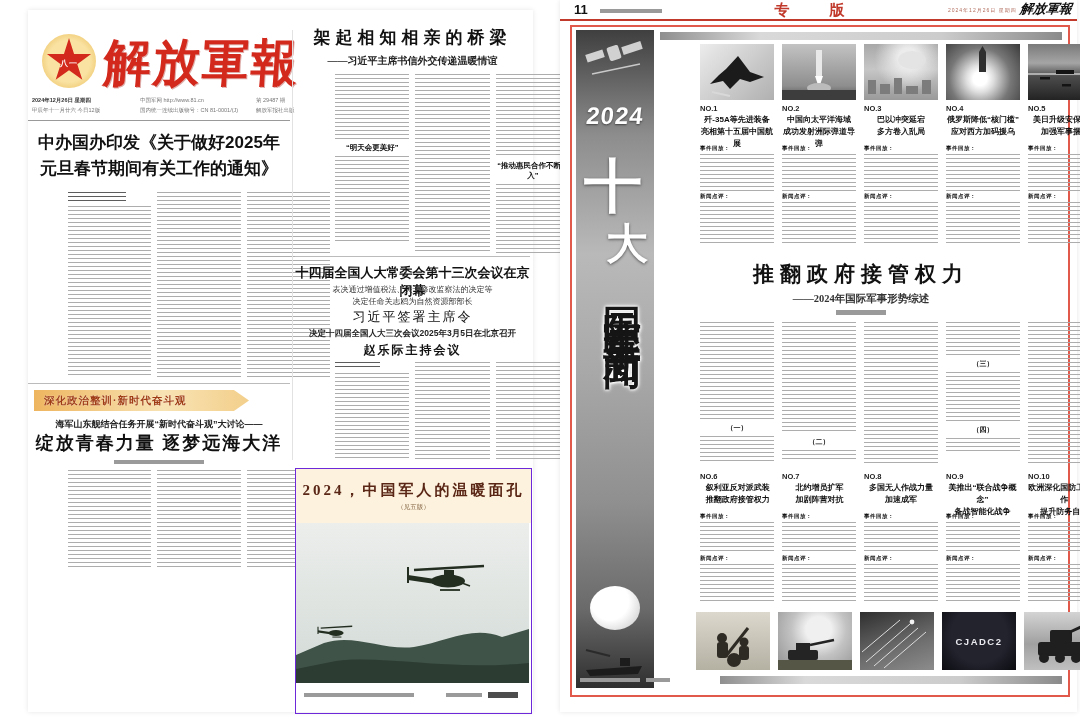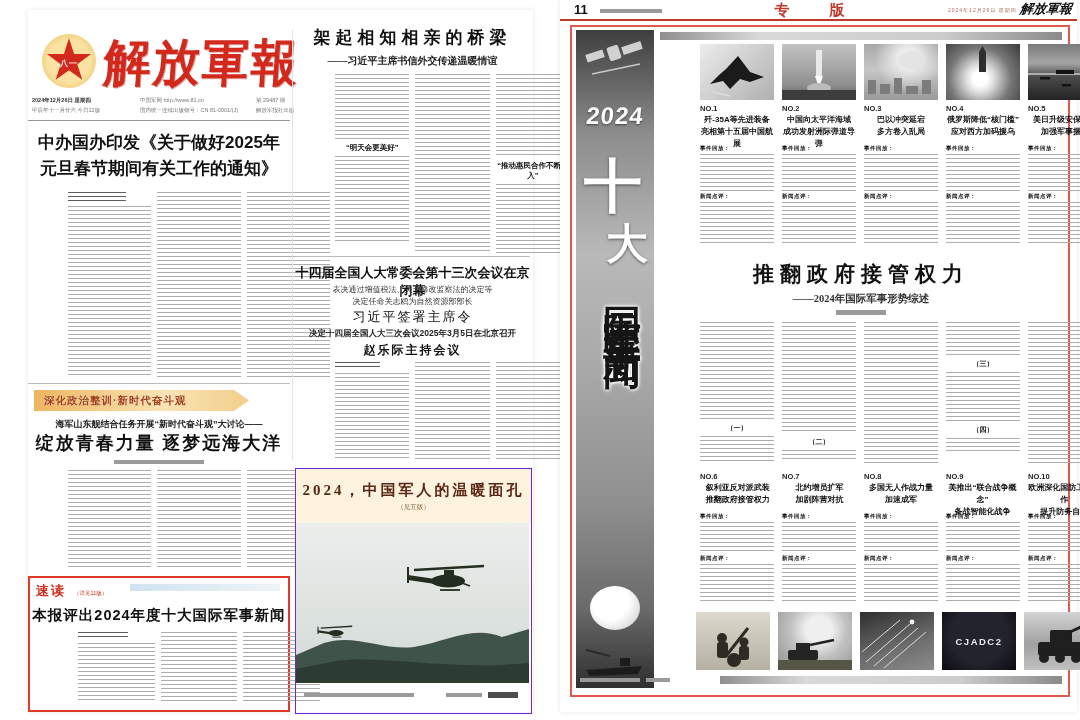--- a/index.html
+++ b/index.html
@@ -96,38 +96,20 @@
         <div class="pt" style="height:100%;"></div>
       </div>
     <div>
         <div class="pt" style="height:100%;"></div>
       </div>
     <div>
         <div class="pt" style="height:100%;"></div>
       </div>
   </div>
 
-  <div class="abs qbox" style="left:0;top:566px;width:258px;height:132px;">
-    <div class="abs" style="left:6px;top:4px;font-size:13px;font-weight:bold;color:#d02a1c;letter-spacing:2px;">速读</div>
-    <div class="abs" style="left:44px;top:12px;font-size:5.5px;color:#d02a1c;">（详见11版）</div>
-    <div class="abs" style="left:100px;top:6px;width:150px;height:7px;background:linear-gradient(90deg,#cfe3ef,#eef4f8);"></div>
-    <div class="abs ctr" style="left:0;top:28px;width:100%;font-size:14.5px;font-weight:bold;color:#111;letter-spacing:1px;">本报评出2024年度十大国际军事新闻</div>
-    <div class="abs cols" style="left:8px;top:54px;width:242px;height:70px;">
-      <div>
-          <div class="pt-dk" style="height:8px;width:65%;"></div>
-          <div class="pt" style="height:58px;margin-top:3px;"></div>
-        </div>
-      <div>
-          <div class="pt" style="height:100%;"></div>
-        </div>
-      <div>
-          <div class="pt" style="height:100%;"></div>
-        </div>
-    </div>
-  </div>
 
   <div class="abs" style="left:264px;top:20px;width:1px;height:430px;background:#e2e2e2;"></div>
 
   <div class="abs ctr" style="left:267px;top:16px;width:235px;font-size:17px;font-weight:bold;letter-spacing:5px;color:#111;">架起相知相亲的桥梁</div>
   <div class="abs ctr serif" style="left:267px;top:44px;width:235px;font-size:10px;font-weight:bold;color:#222;">——习近平主席书信外交传递温暖情谊</div>
   <div class="abs cols" style="left:267px;top:64px;width:235px;height:178px;">
     <div>
       <div class="pt" style="height:66px;"></div>
       <div class="quote">“明天会更美好”</div>
       <div class="pt" style="height:88px;"></div>

